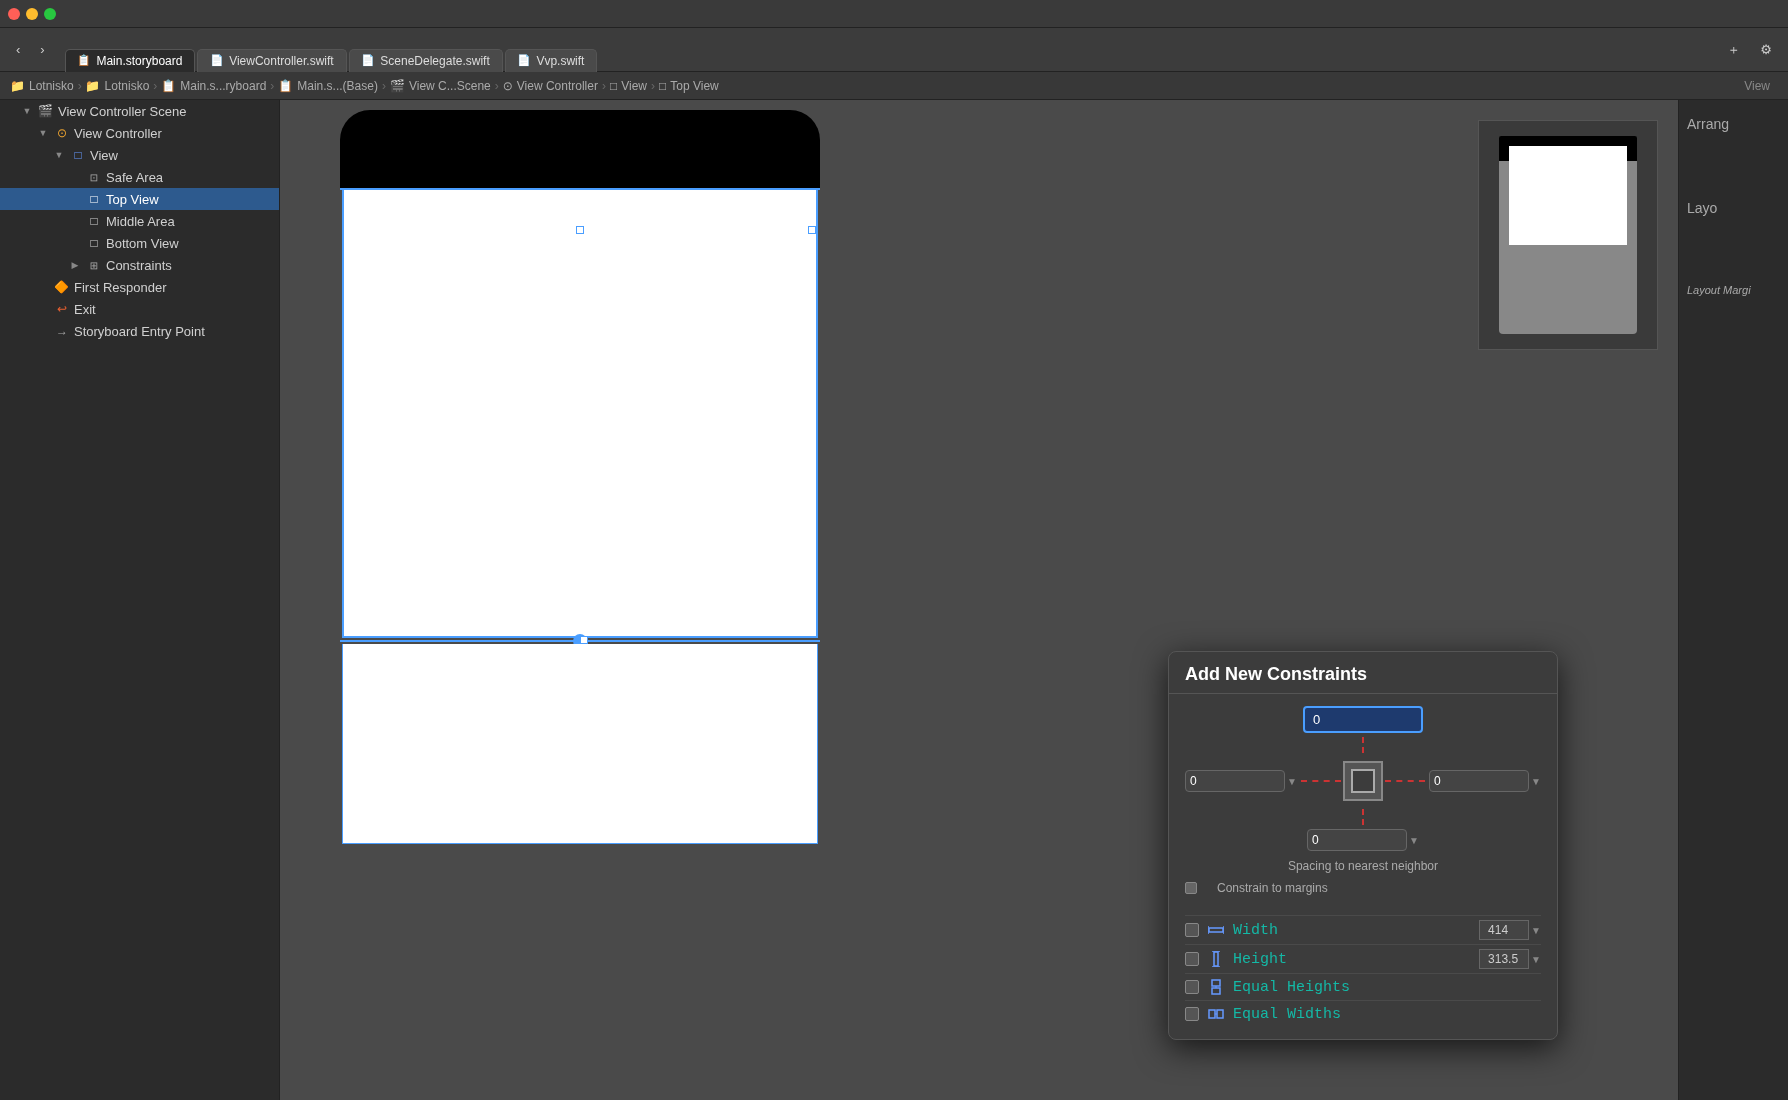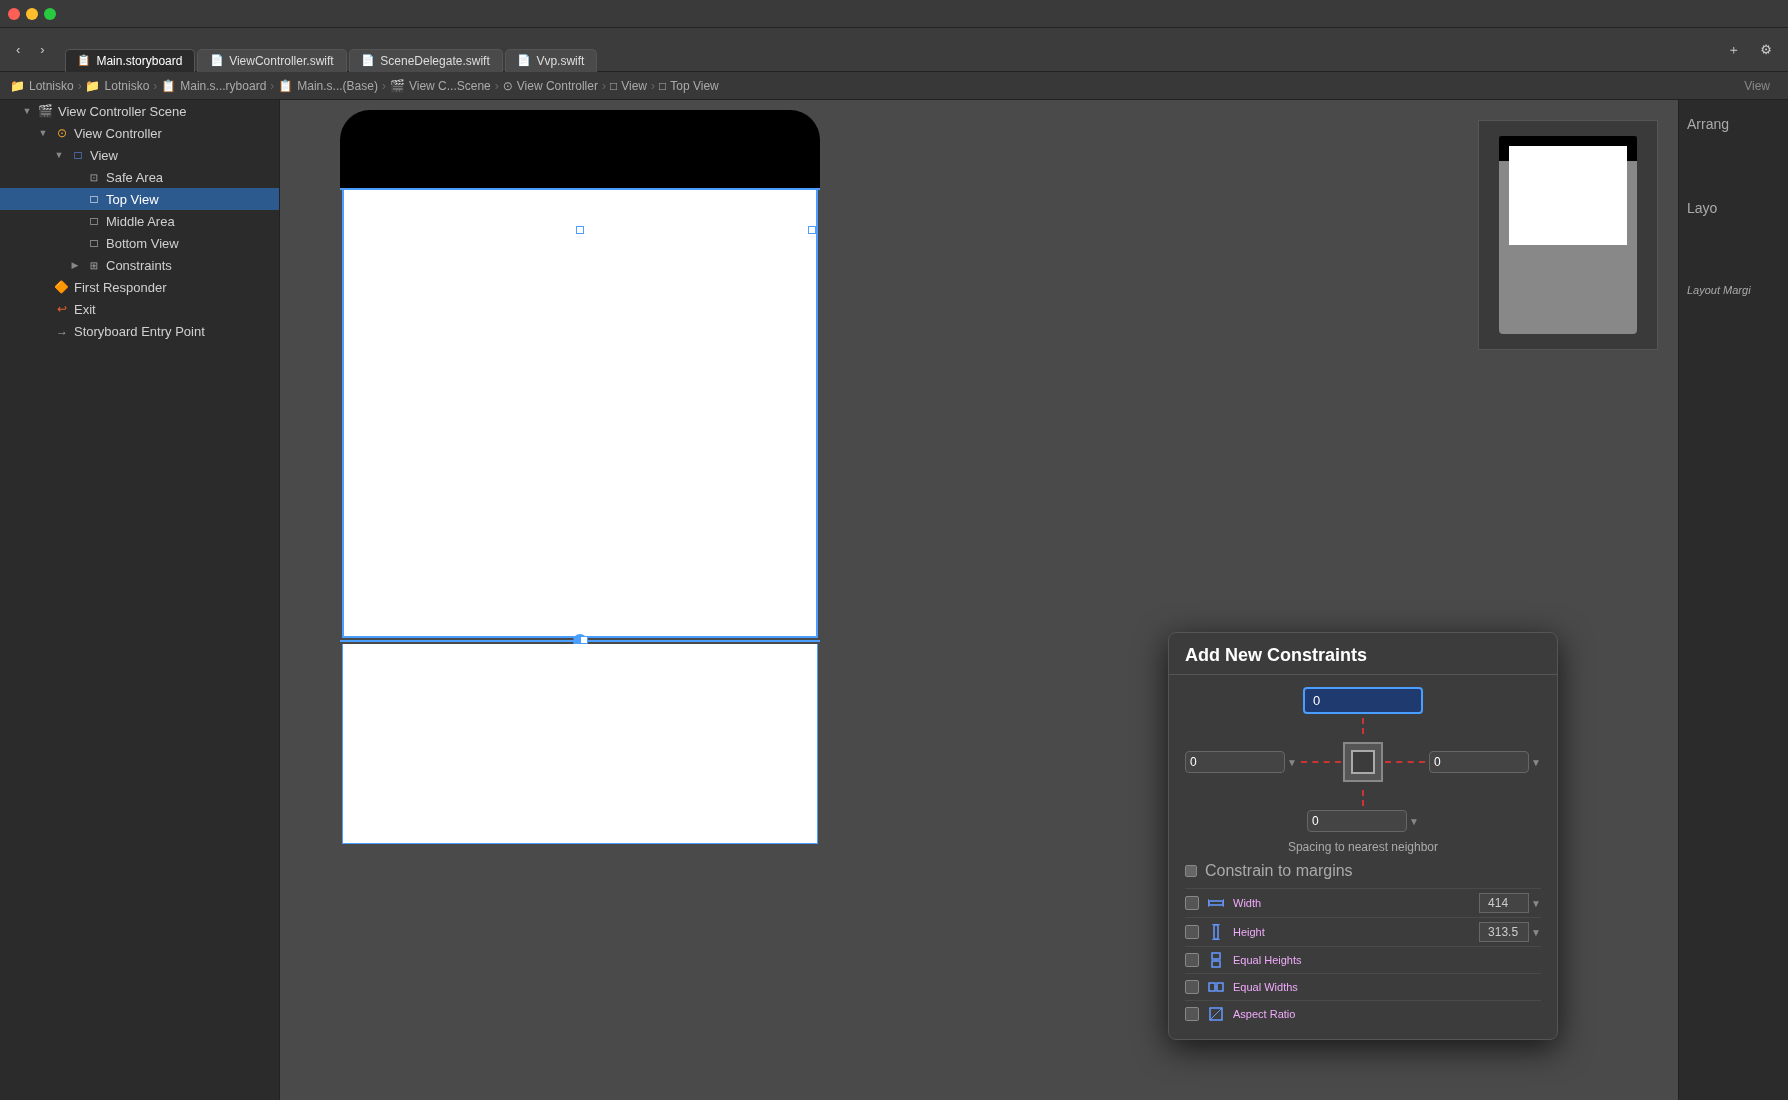--- a/index.html
+++ b/index.html
@@ -286,26 +286,26 @@
       background: #555;
     }
 
     .spacing-label {
       font-size: 12px;
       color: #aaa;
       text-align: center;
       margin-bottom: 8px;
     }
     .margin-label {
-      font-size: 16px;
+      font-size: 12px;
       color: #aaa;
-      margin-bottom: 8px;
-      display: flex;
-      align-items: center;
-      gap: 8px;
+      margin-bottom: 20px;
+      display: flex;
+      align-items: center;
+      gap: 20px;
     }
     .margin-checkbox {
       width: 12px;
       height: 12px;
       background: #666;
       border: 1px solid #888;
       border-radius: 2px;
     }
 
     
@@ -327,22 +327,23 @@
     .constraint-item-icon {
       width: 18px;
       height: 18px;
       flex-shrink: 0;
       display: flex;
       align-items: center;
       justify-content: center;
     }
     .constraint-item-label {
       flex: 1;
-      font-size: 11px;
-      color: #f0abfc;
+      font-size: 15px;
+      color: #14b8a6;
+      font-family: Liberation Mono, monospace;
     }
     .constraint-item-value {
       display: flex;
       align-items: center;
       gap: 2px;
     }
     .val-box {
       background: #444;
       border: 1px solid #666;
       border-radius: 0;
@@ -663,30 +664,20 @@
           <div class="constraint-item-icon">
             <svg width="16" height="16" viewBox="0 0 16 16">
               <rect x="1" y="4" width="6" height="8" fill="none" stroke="#6699ff" stroke-width="1.5"></rect>
               <rect x="9" y="4" width="6" height="8" fill="none" stroke="#6699ff" stroke-width="1.5"></rect>
               <line x1="7" y1="8" x2="9" y2="8" stroke="#6699ff" stroke-width="1"></line>
             </svg>
           </div>
           <span class="constraint-item-label">Equal Widths</span>
         </div>
 
-        <div class="constraint-item">
-          <div class="constraint-checkbox"></div>
-          <div class="constraint-item-icon">
-            <svg width="16" height="16" viewBox="0 0 16 16">
-              <rect x="2" y="2" width="12" height="12" fill="none" stroke="#6699ff" stroke-width="1.5"></rect>
-              <line x1="2" y1="14" x2="14" y2="2" stroke="#6699ff" stroke-width="1"></line>
-            </svg>
-          </div>
-          <span class="constraint-item-label">Aspect Ratio</span>
-        </div>
 
       </div>
     </div>
 
   </div>
 
   <div class="right-panel">
     <span style="font-size:14px; color:#aaa; margin-top:8px;">Arrang</span>
     <span style="font-size:14px; color:#aaa; margin-top:60px;">Layo</span>
     <span style="font-size:11px; color:#aaa; margin-top:60px;font-style:italic;">Layout Margi</span>

